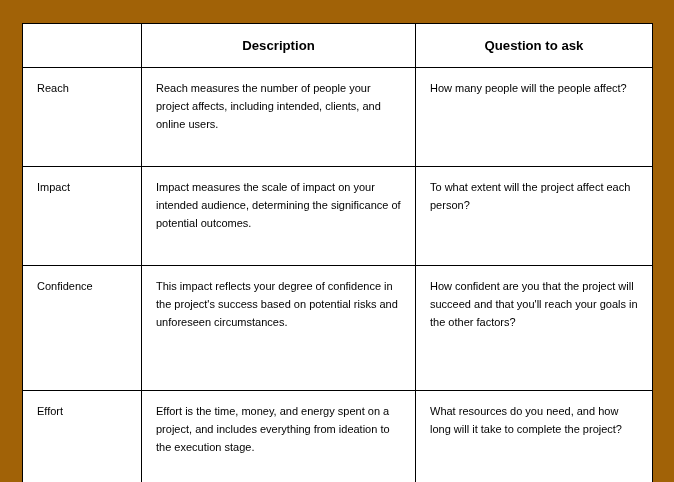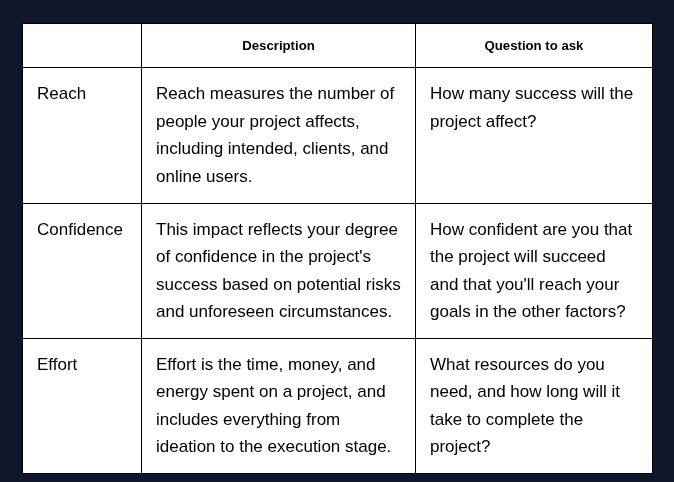--- a/index.html
+++ b/index.html
@@ -10,36 +10,36 @@
     width: 674px;
     height: 482px;
     background: #ffffff;
     font-family: "Liberation Sans", sans-serif;
     overflow: hidden;
   }
   .page {
     position: relative;
     width: 674px;
     height: 482px;
-    background: #0f172a;
+    background: #a16207;
   }
   table.rice-table {
     position: absolute;
     left: 22px;
     top: 23px;
     width: 630px;
     border-collapse: collapse;
     table-layout: fixed;
     background: #ffffff;
   }
   table.rice-table td, table.rice-table th {
     border: 1px solid #000000;
     vertical-align: top;
     padding: 12px 14px 12px 14px;
-    font-size: 17px;
+    font-size: 11px;
     line-height: 1.62;
     color: #000000;
     font-weight: normal;
     text-align: left;
   }
   col.col-factor { width: 119px; }
   col.col-desc   { width: 274px; }
   col.col-quest  { width: 237px; }
 
   
@@ -82,21 +82,26 @@
       <tr>
         <td class="blank-head"></td>
         <td>Description</td>
         <td>Question to ask</td>
       </tr>
     </thead>
     <tbody>
       <tr class="row-reach">
         <td class="factor">Reach</td>
         <td class="body-cell">Reach measures the number of people your project affects, including intended, clients, and online users.</td>
-        <td class="body-cell">How many success will the project affect?</td>
+        <td class="body-cell">How many people will the people affect?</td>
+      </tr>
+      <tr class="row-impact">
+        <td class="factor">Impact</td>
+        <td class="body-cell">Impact measures the scale of impact on your intended audience, determining the significance of potential outcomes.</td>
+        <td class="body-cell">To what extent will the project affect each person?</td>
       </tr>
       <tr class="row-confidence">
         <td class="factor">Confidence</td>
         <td class="body-cell">This impact reflects your degree of confidence in the project's success based on potential risks and unforeseen circumstances.</td>
         <td class="body-cell">How confident are you that the project will succeed and that you'll reach your goals in the other factors?</td>
       </tr>
       <tr class="row-effort">
         <td class="factor">Effort</td>
         <td class="body-cell">Effort is the time, money, and energy spent on a project, and includes everything from ideation to the execution stage.</td>
         <td class="body-cell">What resources do you need, and how long will it take to complete the project?</td>

